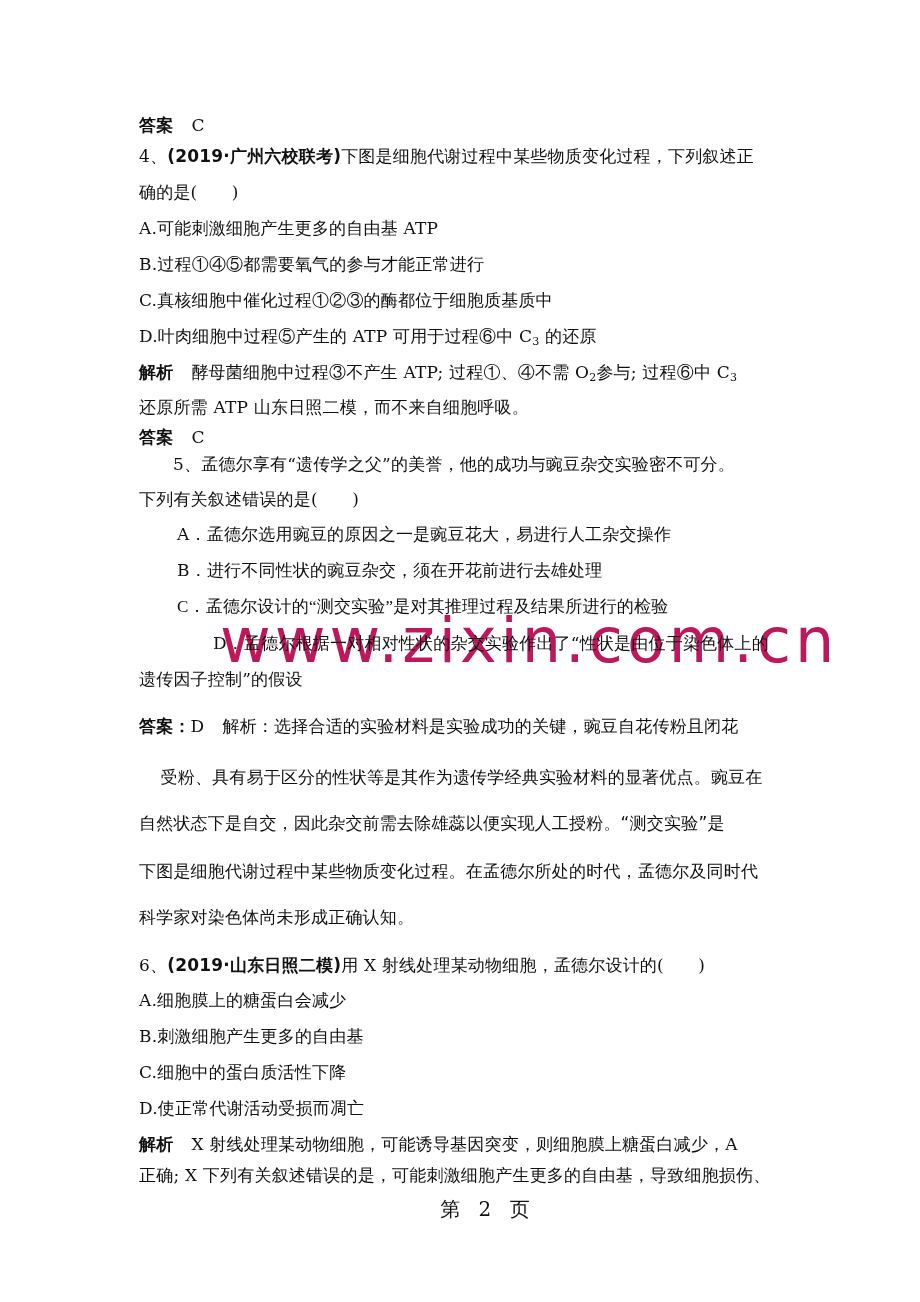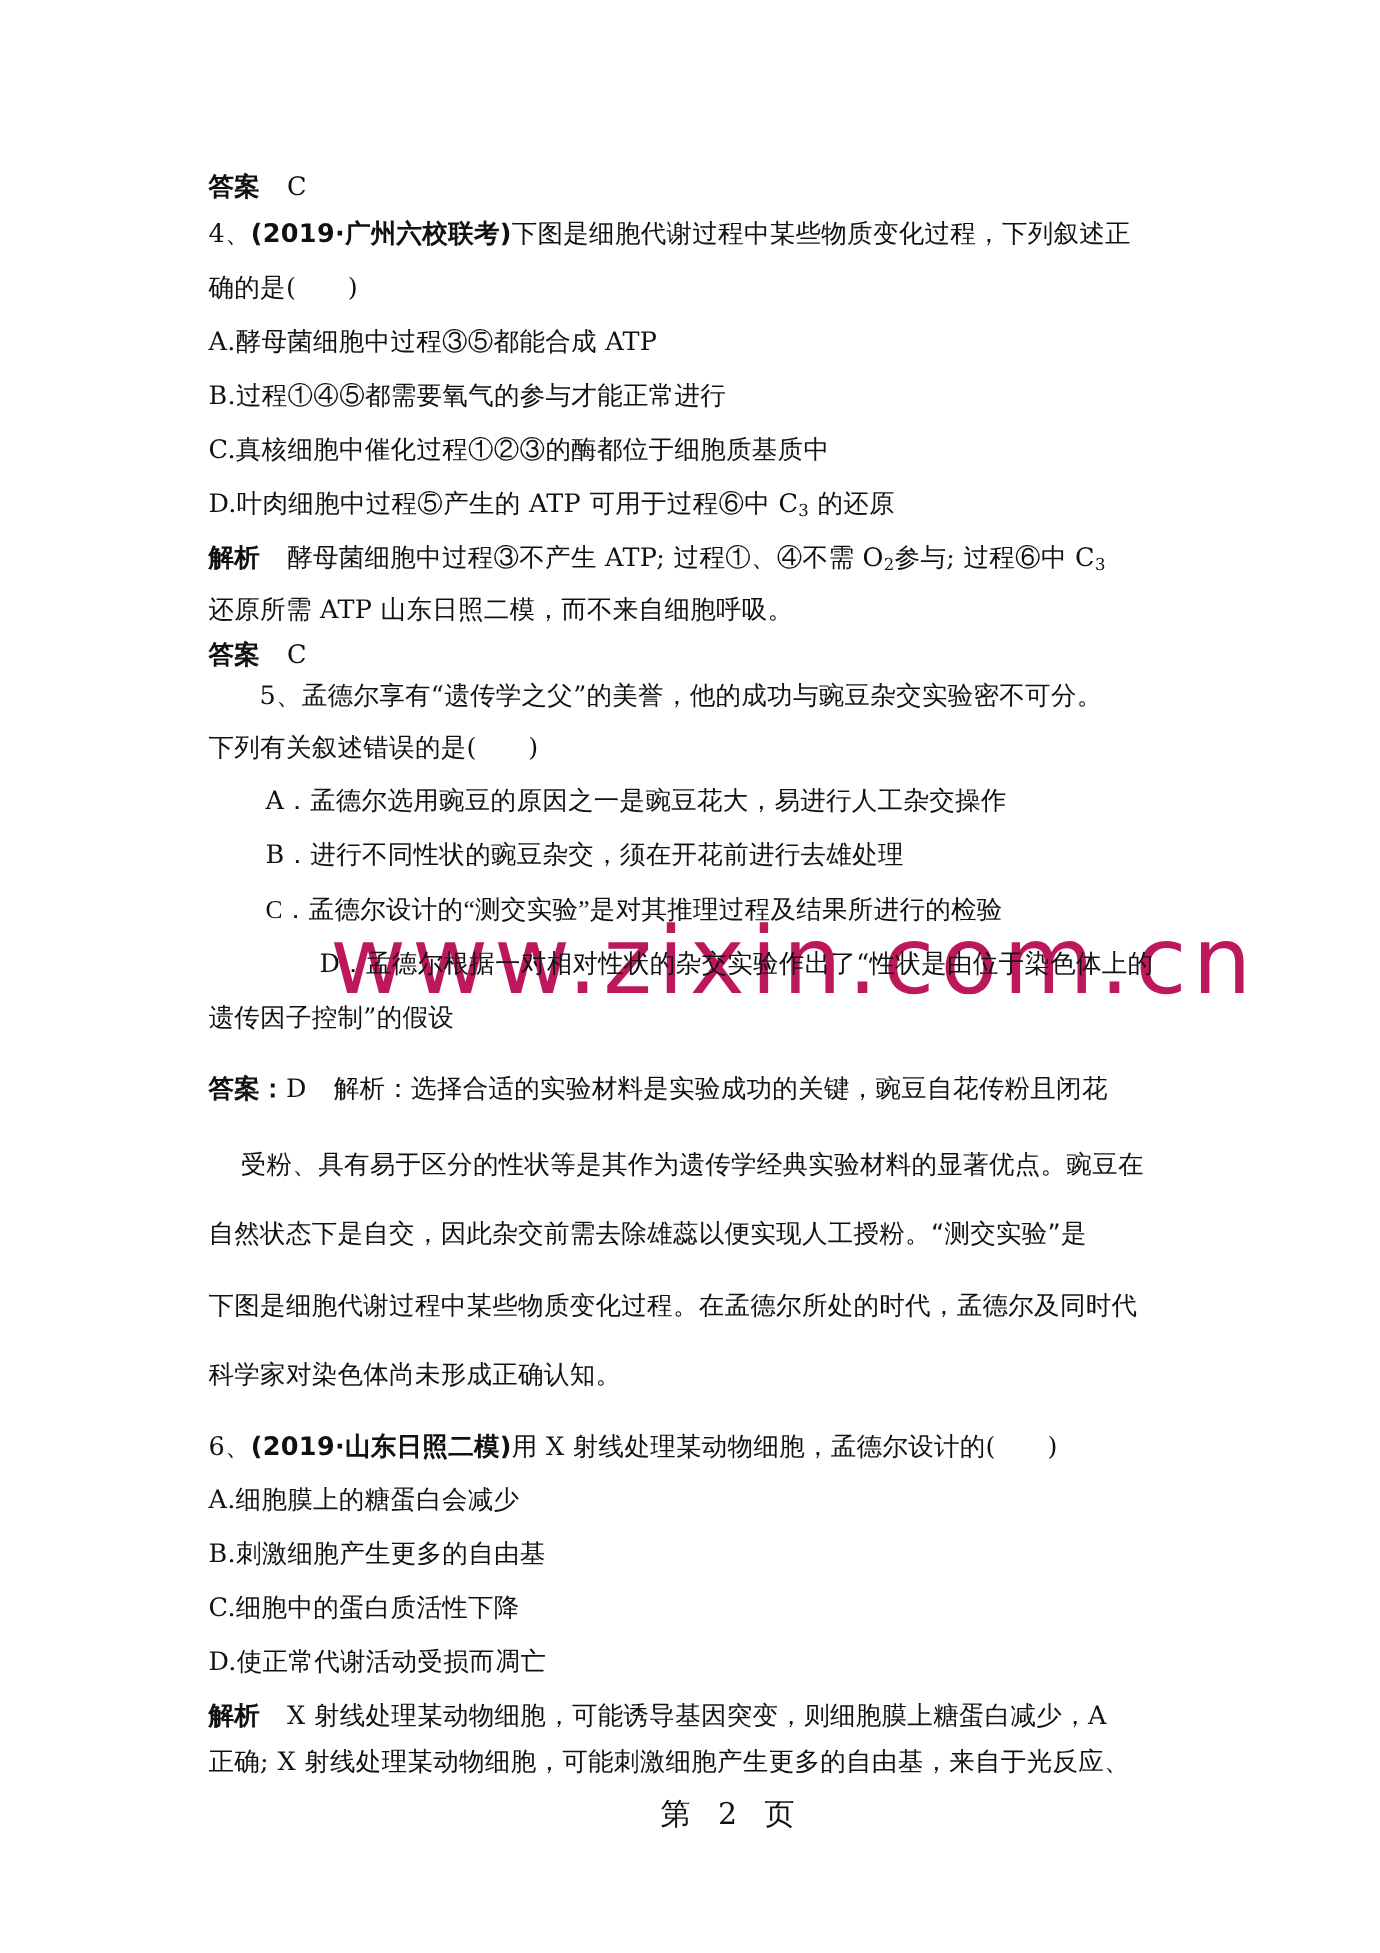--- a/index.html
+++ b/index.html
@@ -80,21 +80,21 @@
 
     <div class="line" style="top:114px;">
       <span class="bold">答案</span><span class="gap"></span><span>C</span>
     </div>
 
     <div class="line" style="top:145px;">
       <span>4、</span><span class="bold">(2019·广州六校联考)</span><span>下图是细胞代谢过程中某些物质变化过程，下列叙述正</span>
     </div>
     <div class="line" style="top:181px;">确的是(　　)</div>
 
-    <div class="line" style="top:217px;">A.酵母菌细胞中过程③⑤都能合成 ATP</div>
+    <div class="line" style="top:217px;">A.可能刺激细胞产生更多的自由基 ATP</div>
     <div class="line" style="top:253px;">B.过程①④⑤都需要氧气的参与才能正常进行</div>
     <div class="line" style="top:289px;">C.真核细胞中催化过程①②③的酶都位于细胞质基质中</div>
     <div class="line" style="top:325px;">
       <span>D.叶肉细胞中过程⑤产生的 ATP 可用于过程⑥中 C</span><sub>3</sub><span> 的还原</span>
     </div>
 
     <div class="line" style="top:361px;">
       <span class="bold">解析</span><span class="gap"></span><span>酵母菌细胞中过程③不产生 ATP; 过程①、④不需 O</span><sub>2</sub><span>参与; 过程⑥中 C</span><sub>3</sub>
     </div>
     <div class="line" style="top:396px;">还原所需 ATP 山东日照二模，而不来自细胞呼吸。</div>
@@ -124,18 +124,18 @@
       <span>6、</span><span class="bold">(2019·山东日照二模)</span><span>用 X 射线处理某动物细胞，孟德尔设计的(　　)</span>
     </div>
     <div class="line" style="top:989px;">A.细胞膜上的糖蛋白会减少</div>
     <div class="line" style="top:1025px;">B.刺激细胞产生更多的自由基</div>
     <div class="line" style="top:1061px;">C.细胞中的蛋白质活性下降</div>
     <div class="line" style="top:1097px;">D.使正常代谢活动受损而凋亡</div>
 
     <div class="line" style="top:1133px;">
       <span class="bold">解析</span><span class="gap"></span><span>X 射线处理某动物细胞，可能诱导基因突变，则细胞膜上糖蛋白减少，A</span>
     </div>
-    <div class="line" style="top:1164px;">正确; X 射线处理某动物细胞，可能刺激细胞产生更多的自由基，来自于光反应、</div>
+    <div class="line" style="top:1164px;">正确; X 下列有关叙述错误的是，可能刺激细胞产生更多的自由基，导致细胞损伤、</div>
 
   </div>
 
   <div class="footer">第 2 页</div>
 </div>
 
 </body></html>

